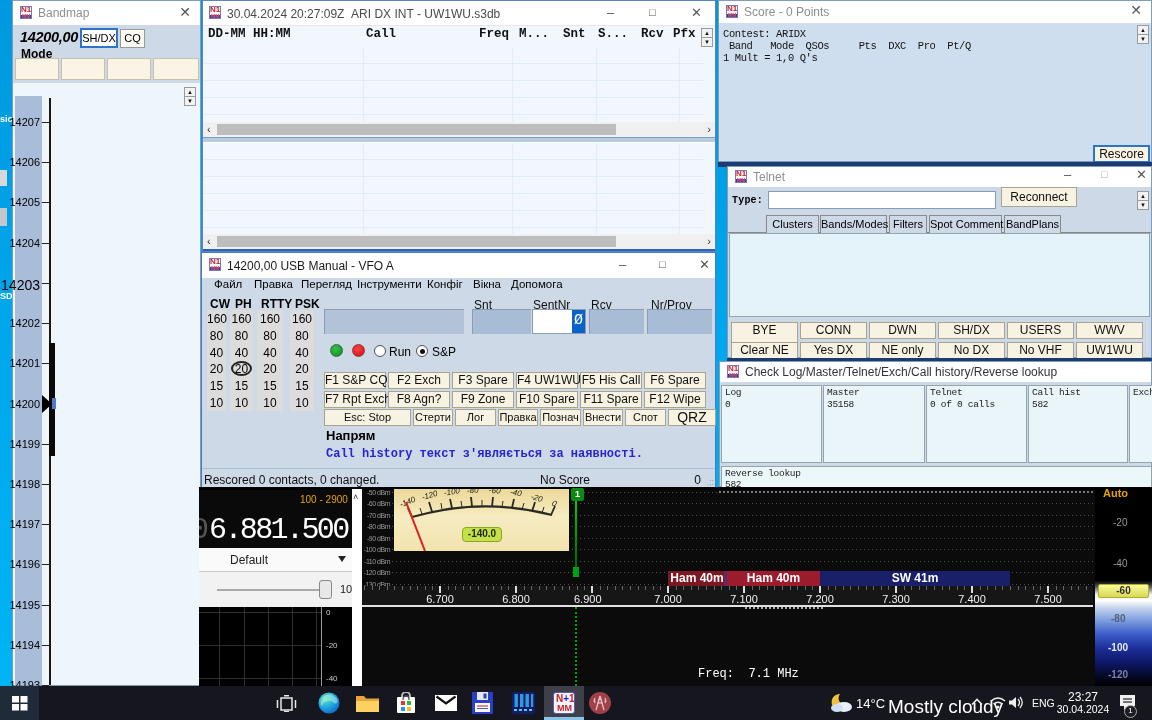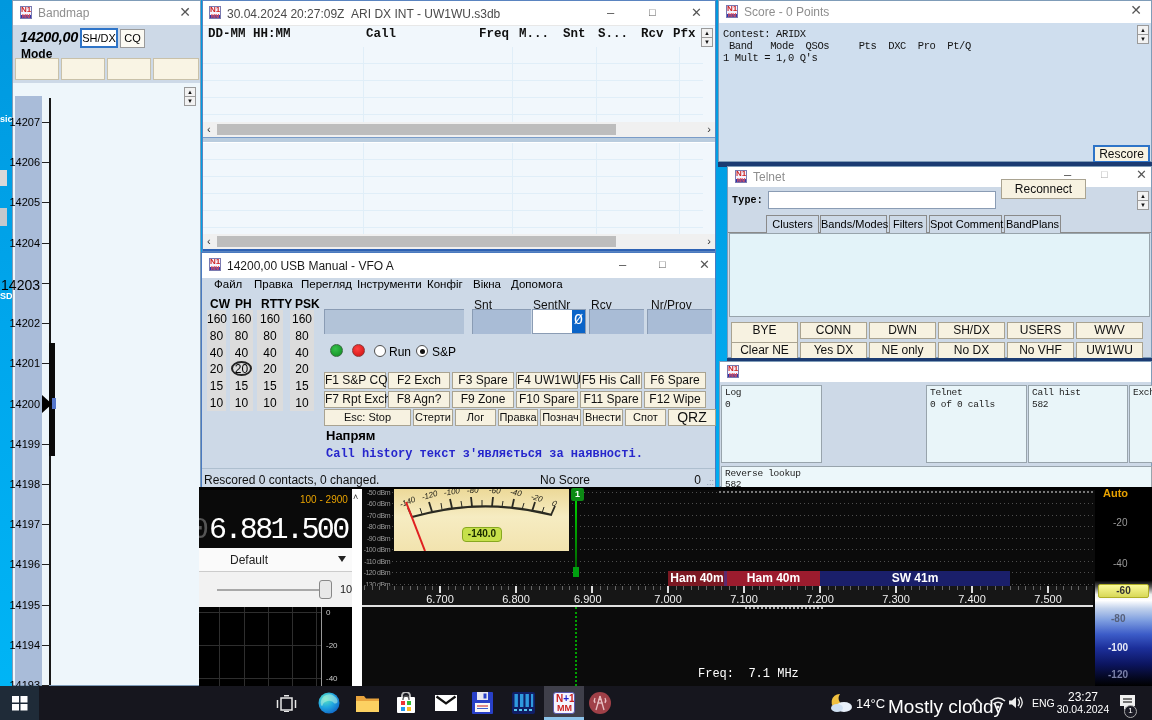--- a/index.html
+++ b/index.html
@@ -281,21 +281,21 @@
         <i>N1</i>
         <b>MM</b>
       </span>
   <span class="ttxt" style="left:25px;top:3px">Telnet</span>
   <span class="wc" style="left:336px;top:1px">–</span>
   <span class="wc" style="left:373px;top:1px;font-size:11px;color:#aaa">□</span>
   <span class="wc" style="left:408px;top:1px;font-size:13px">✕</span>
  </div>
  <span class="abs mono" style="left:4px;top:28px;font-size:10px;font-weight:bold;color:#000;letter-spacing:0.2px">Type:</span>
  <div class="abs" style="left:40px;top:24px;width:228px;height:18px;background:#fff;border:1px solid #8a9cb4"></div>
- <div class="crm" style="left:273px;top:12px;width:85px;height:20px;line-height:18px">Reconnect</div>
+ <div class="crm" style="left:273px;top:20px;width:76px;height:20px;line-height:18px">Reconnect</div>
  <div class="spin" style="right:2px;top:24px">
   <div>▲</div>
       <div style="margin-top:-1px">▼</div>
  </div>
  <div class="abs" id="tabs" style="left:0;top:47px;right:0;height:19px;border-bottom:1px solid #8a8a8a">
       <div style="position:absolute;left:38px;top:1px;width:53px;height:18px;border:1px solid #8a8a8a;border-bottom:none;background:#cdd9e7;font-size:11px;text-align:center;line-height:17px;white-space:nowrap;color:#000">Clusters</div>
       <div style="position:absolute;left:92px;top:1px;width:67px;height:18px;border:1px solid #8a8a8a;border-bottom:none;background:#cdd9e7;font-size:11px;text-align:center;line-height:17px;white-space:nowrap;color:#000">Bands/Modes</div>
       <div style="position:absolute;left:161px;top:1px;width:38px;height:18px;border:1px solid #8a8a8a;border-bottom:none;background:#cdd9e7;font-size:11px;text-align:center;line-height:17px;white-space:nowrap;color:#000">Filters</div>
       <div style="position:absolute;left:201px;top:1px;width:73px;height:18px;border:1px solid #8a8a8a;border-bottom:none;background:#cdd9e7;font-size:11px;text-align:center;line-height:17px;white-space:nowrap;color:#000">Spot Comment</div>
       <div style="position:absolute;left:276px;top:1px;width:57px;height:18px;border:1px solid #8a8a8a;border-bottom:none;background:#cdd9e7;font-size:11px;text-align:center;line-height:17px;white-space:nowrap;color:#000">BandPlans</div>
@@ -317,23 +317,25 @@
     </div>
 </div>
 <div class="abs" style="left:727px;top:358px;width:425px;height:5px;background:#1b3b72"></div>
 
 <div class="win" id="check" style="left:719px;top:361px;width:433px;height:126px">
  <div class="tbar" style="height:20px">
   <span class="nic" style="left:7px;top:3px">
         <i>N1</i>
         <b>MM</b>
       </span>
+  <span class="ttxt" style="left:25px;top:3px;color:#333">Check Log/Master/Telnet/Exch/Call history/Reverse lookup</span>
  </div>
  <div class="abs" id="chkpanels" style="left:0;top:23px;right:0;height:78px">
       <div style="position:absolute;left:1px;top:0;width:101px;height:78px;background:#e9f5f9;border:1px solid #98a4ac;font:9.5px/12px 'Liberation Mono';color:#222;padding:1px 3px;overflow:hidden;letter-spacing:-0.3px">Log<br>0</div>
+      <div style="position:absolute;left:103px;top:0;width:102px;height:78px;background:#e9f5f9;border:1px solid #98a4ac;font:9.5px/12px 'Liberation Mono';color:#222;padding:1px 3px;overflow:hidden;letter-spacing:-0.3px">Master<br>35158</div>
       <div style="position:absolute;left:206px;top:0;width:101px;height:78px;background:#e9f5f9;border:1px solid #98a4ac;font:9.5px/12px 'Liberation Mono';color:#222;padding:1px 3px;overflow:hidden;letter-spacing:-0.3px">Telnet<br>0 of 0 calls</div>
       <div style="position:absolute;left:308px;top:0;width:100px;height:78px;background:#e9f5f9;border:1px solid #98a4ac;font:9.5px/12px 'Liberation Mono';color:#222;padding:1px 3px;overflow:hidden;letter-spacing:-0.3px">Call hist<br>582</div>
       <div style="position:absolute;left:409px;top:0;width:24px;height:78px;background:#e9f5f9;border:1px solid #98a4ac;font:9.5px/12px 'Liberation Mono';color:#222;padding:1px 3px;overflow:hidden;letter-spacing:-0.3px">Excha<br></div>
     </div>
  <div class="abs" style="left:1px;top:104px;width:431px;height:22px;background:#ecf7fa;border:1px solid #98a4ac;font:9.5px 'Liberation Mono';color:#222;padding:1px 3px;line-height:11px;letter-spacing:-0.3px">Reverse lookup<br>582</div>
 </div>
 
 <div class="abs" style="left:199px;top:487px;width:953px;height:199px;background:#000"></div>
 
 <div class="abs" style="left:199px;top:490px;width:153px;height:58px;background:#0a0a0a;overflow:hidden">

